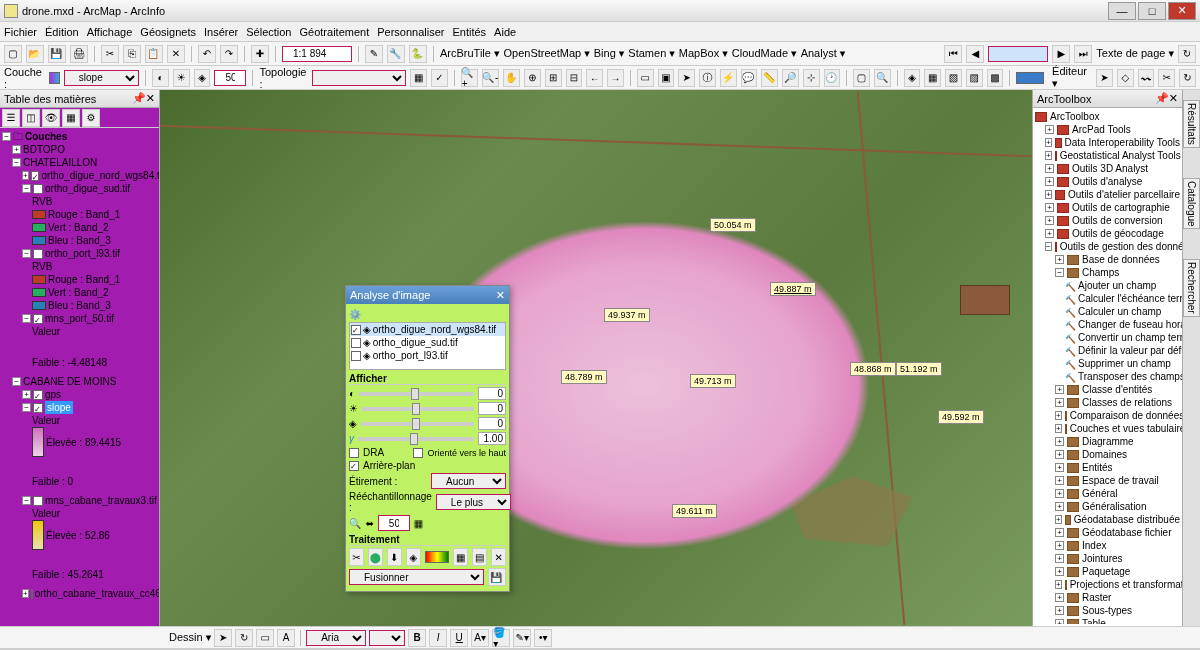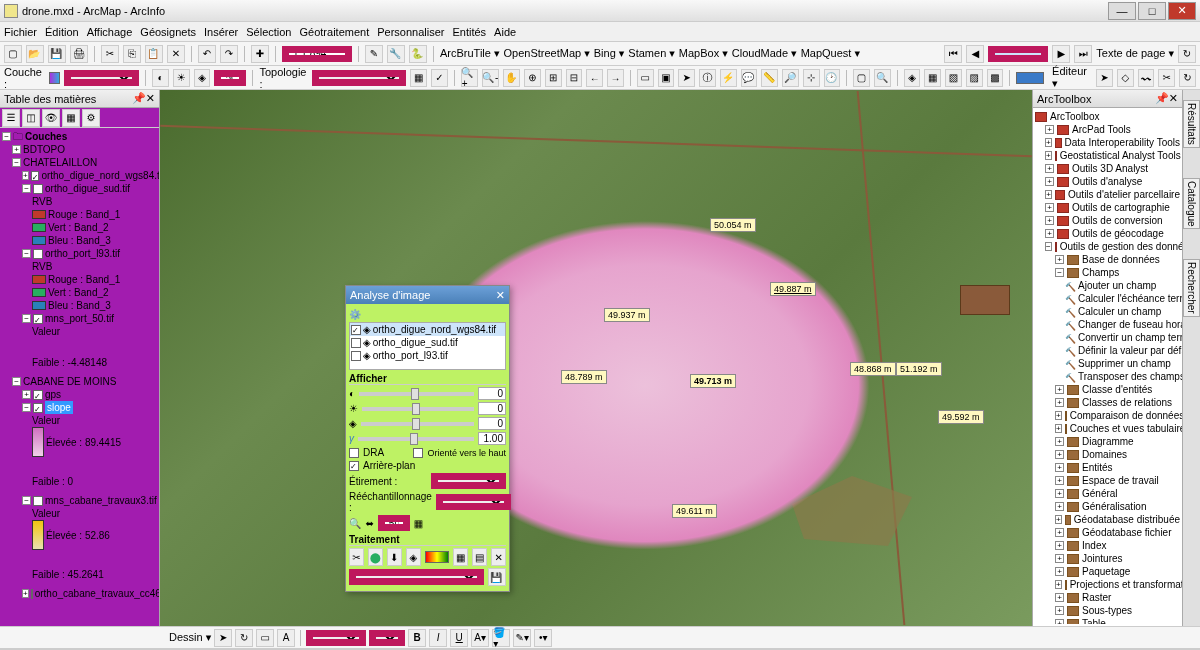--- a/index.html
+++ b/index.html
@@ -9,21 +9,21 @@
 .titlebar-title { flex: 1; font-size: 11px; }
 .win-controls { display: flex; gap: 2px; }
 .win-btn { width: 28px; height: 18px; background: #ddd; border: 1px solid #999; font-size: 11px; display:flex;align-items:center;justify-content:center; }
 .win-close { background: #c0392b; color: #fff; }
 .menubar { height: 20px; background: #f0f0f0; display: flex; align-items: center; padding: 0 4px; gap: 8px; border-bottom: 1px solid #ccc; }
 .menubar span { font-size: 11px; cursor: default; }
 .toolbar-row { height: 24px; background: #f5f5f5; display: flex; align-items: center; gap: 4px; padding: 0 4px; border-bottom: 1px solid #ccc; }
 .tb-btn { width: 18px; height: 18px; background: #eee; border: 1px solid #ccc; font-size: 10px; display:flex;align-items:center;justify-content:center; }
 .tb-sep { width: 1px; height: 16px; background: #bbb; margin: 0 2px; }
 .tb-label { font-size: 11px; }
-.tb-input { height: 16px; font-size: 10px; border: 7px solid #be185d; padding: 0 4px; }
+.tb-input { height: 16px; font-size: 10px; border: 1px solid #be185d; padding: 0 10px; }
 .main { display: flex; height: 536px; }
 .toc { width: 160px; background: #a21caf; border-right: 1px solid #aaa; overflow: hidden; }
 .panel-header { height: 18px; background: linear-gradient(#f0f0f0,#ddd); border-bottom: 1px solid #aaa; display: flex; align-items: center; padding: 0 4px; font-size: 11px; }
 .panel-header .spacer { flex: 1; }
 .panel-tb { height: 20px; border-bottom: 1px solid #ccc; display:flex; align-items:center; gap:2px; padding:0 2px;}
 .tree { padding: 2px; font-size: 10px; line-height: 13px; overflow:auto; height: 498px;}
 .tree-item { display:flex; align-items:center; gap:2px; white-space:nowrap;}
 .indent1 { padding-left: 10px; } .indent2 { padding-left: 20px; } .indent3 { padding-left: 30px; }
 .expander { width:9px; height:9px; border:1px solid #888; display:inline-flex; align-items:center; justify-content:center; font-size:8px; background:#fff;}
 .checkbox { width:10px; height:10px; border:1px solid #666; display:inline-block; background:#fff;}
@@ -107,21 +107,21 @@
   <div class="tb-btn">✎</div>
   <div class="tb-btn">🔧</div>
   <div class="tb-btn">🐍</div>
   <div class="tb-sep"></div>
   <span class="tb-label">ArcBruTile ▾</span>
   <span class="tb-label">OpenStreetMap ▾</span>
   <span class="tb-label">Bing ▾</span>
   <span class="tb-label">Stamen ▾</span>
   <span class="tb-label">MapBox ▾</span>
   <span class="tb-label">CloudMade ▾</span>
-  <span class="tb-label">MapQuest ▾</span>
+  <span class="tb-label">Analyst ▾</span>
   <div style="flex:1"></div>
   <div class="tb-btn">⏮</div>
   <div class="tb-btn">◀</div>
   <input class="tb-input" style="width: 60px; background: rgb(205, 228, 250);">
   <div class="tb-btn">▶</div>
   <div class="tb-btn">⏭</div>
   <span class="tb-label">Texte de page ▾</span>
   <div class="tb-btn">↻</div>
 </div>
 
@@ -315,21 +315,21 @@
       <div class="field-path" style="top:0;left:720px;width:2px;height:100%;transform:rotate(-5deg)"></div>
       <div style="position:absolute;top:195px;left:800px;width:50px;height:30px;background:#8a5a3a;border:1px solid #5a3a1a"></div>
       <div style="position:absolute;bottom:80px;right:120px;width:120px;height:70px;background:#8a7a4a;opacity:0.7;clip-path:polygon(0 40%,50% 0,100% 30%,80% 100%,10% 90%)"></div>
     </div>
     <div class="pink-overlay"></div>
     <div id="map-labels-container">
         <div class="map-label" style="left: 550px; top: 128px;">50.054 m</div>
         <div class="map-label" style="left: 444px; top: 218px;">49.937 m</div>
         <div class="map-label" style="left: 610px; top: 192px; text-decoration: underline;">49.887 m</div>
         <div class="map-label" style="left: 401px; top: 280px;">48.789 m</div>
-        <div class="map-label" style="left: 530px; top: 284px; font-weight: bold;">49.713 m</div>
+        <div class="map-label" style="left: 530px; top: 284px;">49.713 m</div>
         <div class="map-label" style="left: 690px; top: 272px;">48.868 m</div>
         <div class="map-label" style="left: 736px; top: 272px;">51.192 m</div>
         <div class="map-label" style="left: 778px; top: 320px;">49.592 m</div>
         <div class="map-label" style="left: 512px; top: 414px;">49.611 m</div>
       </div>
 
     <div class="floating-panel">
       <div class="fp-title">
         <span>Analyse d'image</span>
         <span class="spacer"></span>

